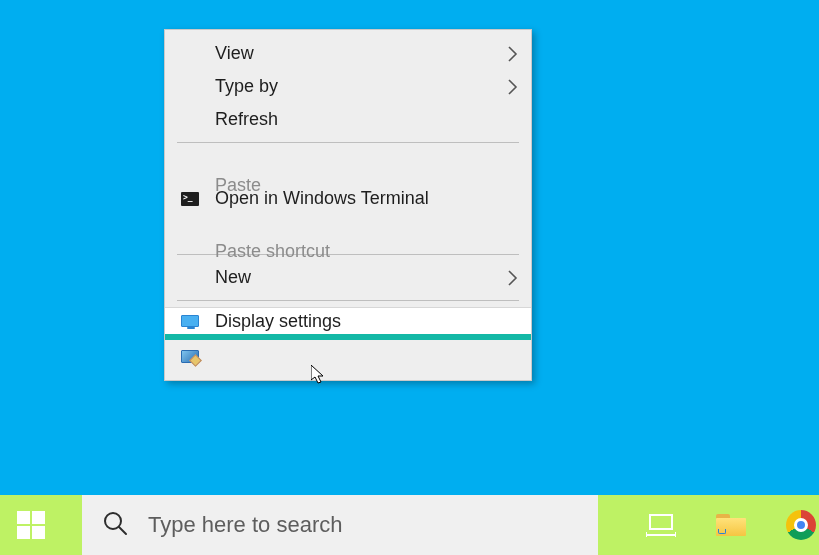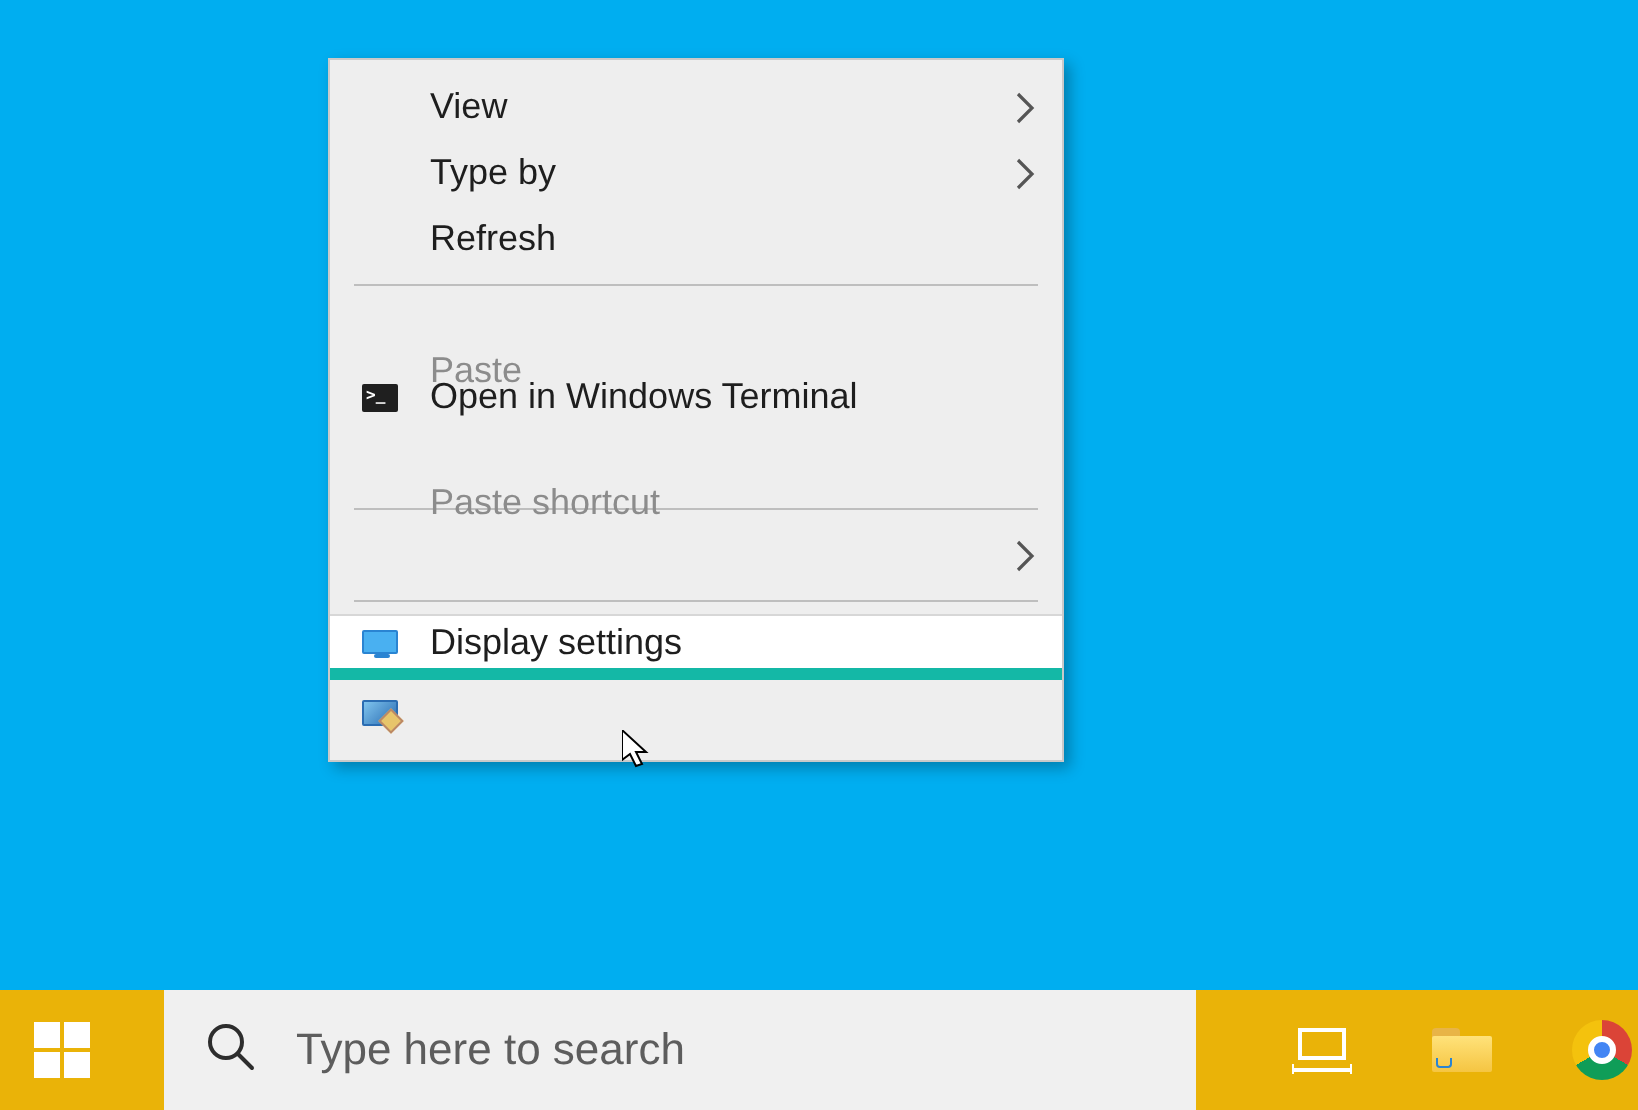--- a/index.html
+++ b/index.html
@@ -77,21 +77,21 @@
 
     
     .cursor { position: absolute; left: 311px; top: 365px; width: 16px; height: 20px; pointer-events: none; z-index: 50; }
 
     
     .taskbar {
       position: absolute;
       left: 0; bottom: 0;
       width: 819px;
       height: 60px;
-      background: #eab308;
+      background: #bef264;
       display: flex;
       align-items: stretch;
       color: #fff;
       gap: 21px;
     }
     .tb-start {
       width: 74px;
       display: flex;
       align-items: center;
       justify-content: center;
@@ -188,20 +188,21 @@
   <div class="menu-row disabled">
     <span class="icon-cell"></span>
     <span class="label">Paste shortcut</span>
   </div>
 
 
   <div class="menu-sep"></div>
 
   <div class="menu-row">
     <span class="icon-cell"></span>
+    <span class="label">New</span>
     <span class="chevron">
       <svg viewBox="0 0 12 22">
           <polyline points="2,4 9,11 2,18" fill="none" stroke="#555" stroke-width="1.6"></polyline>
         </svg>
     </span>
   </div>
 
   <div class="menu-sep"></div>
 
   <div class="menu-row hovered menu-hover-border">

